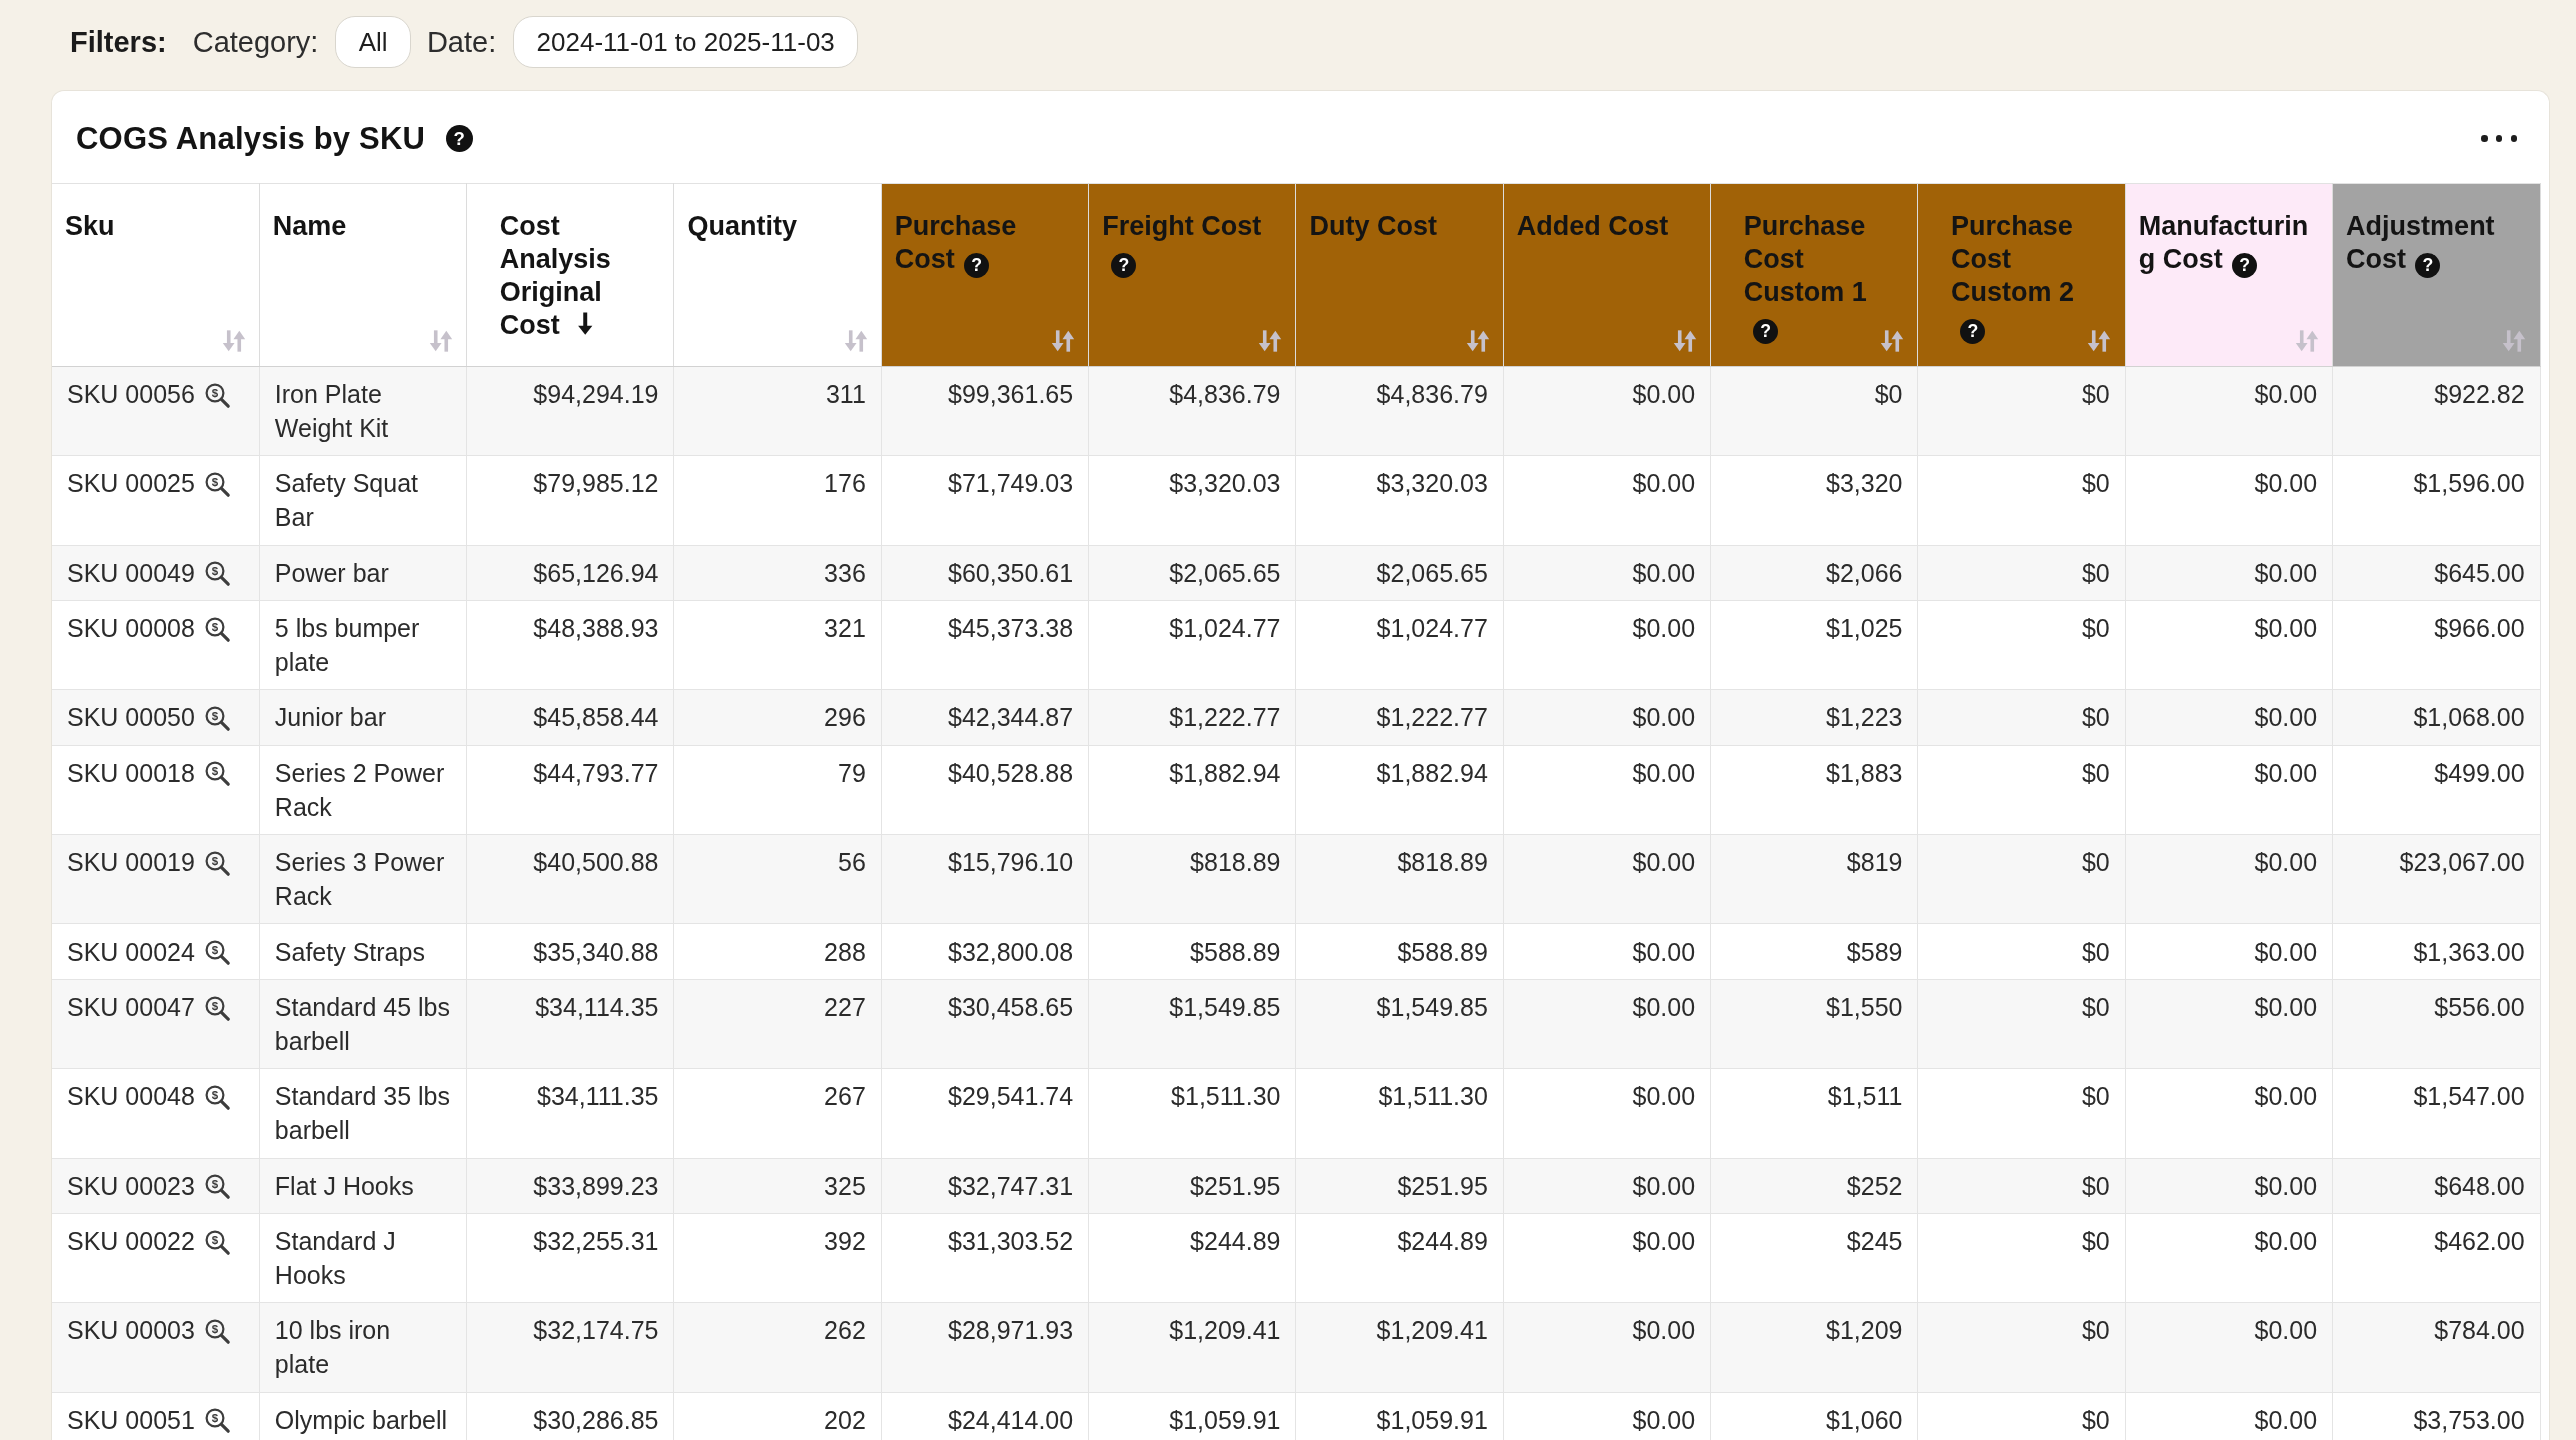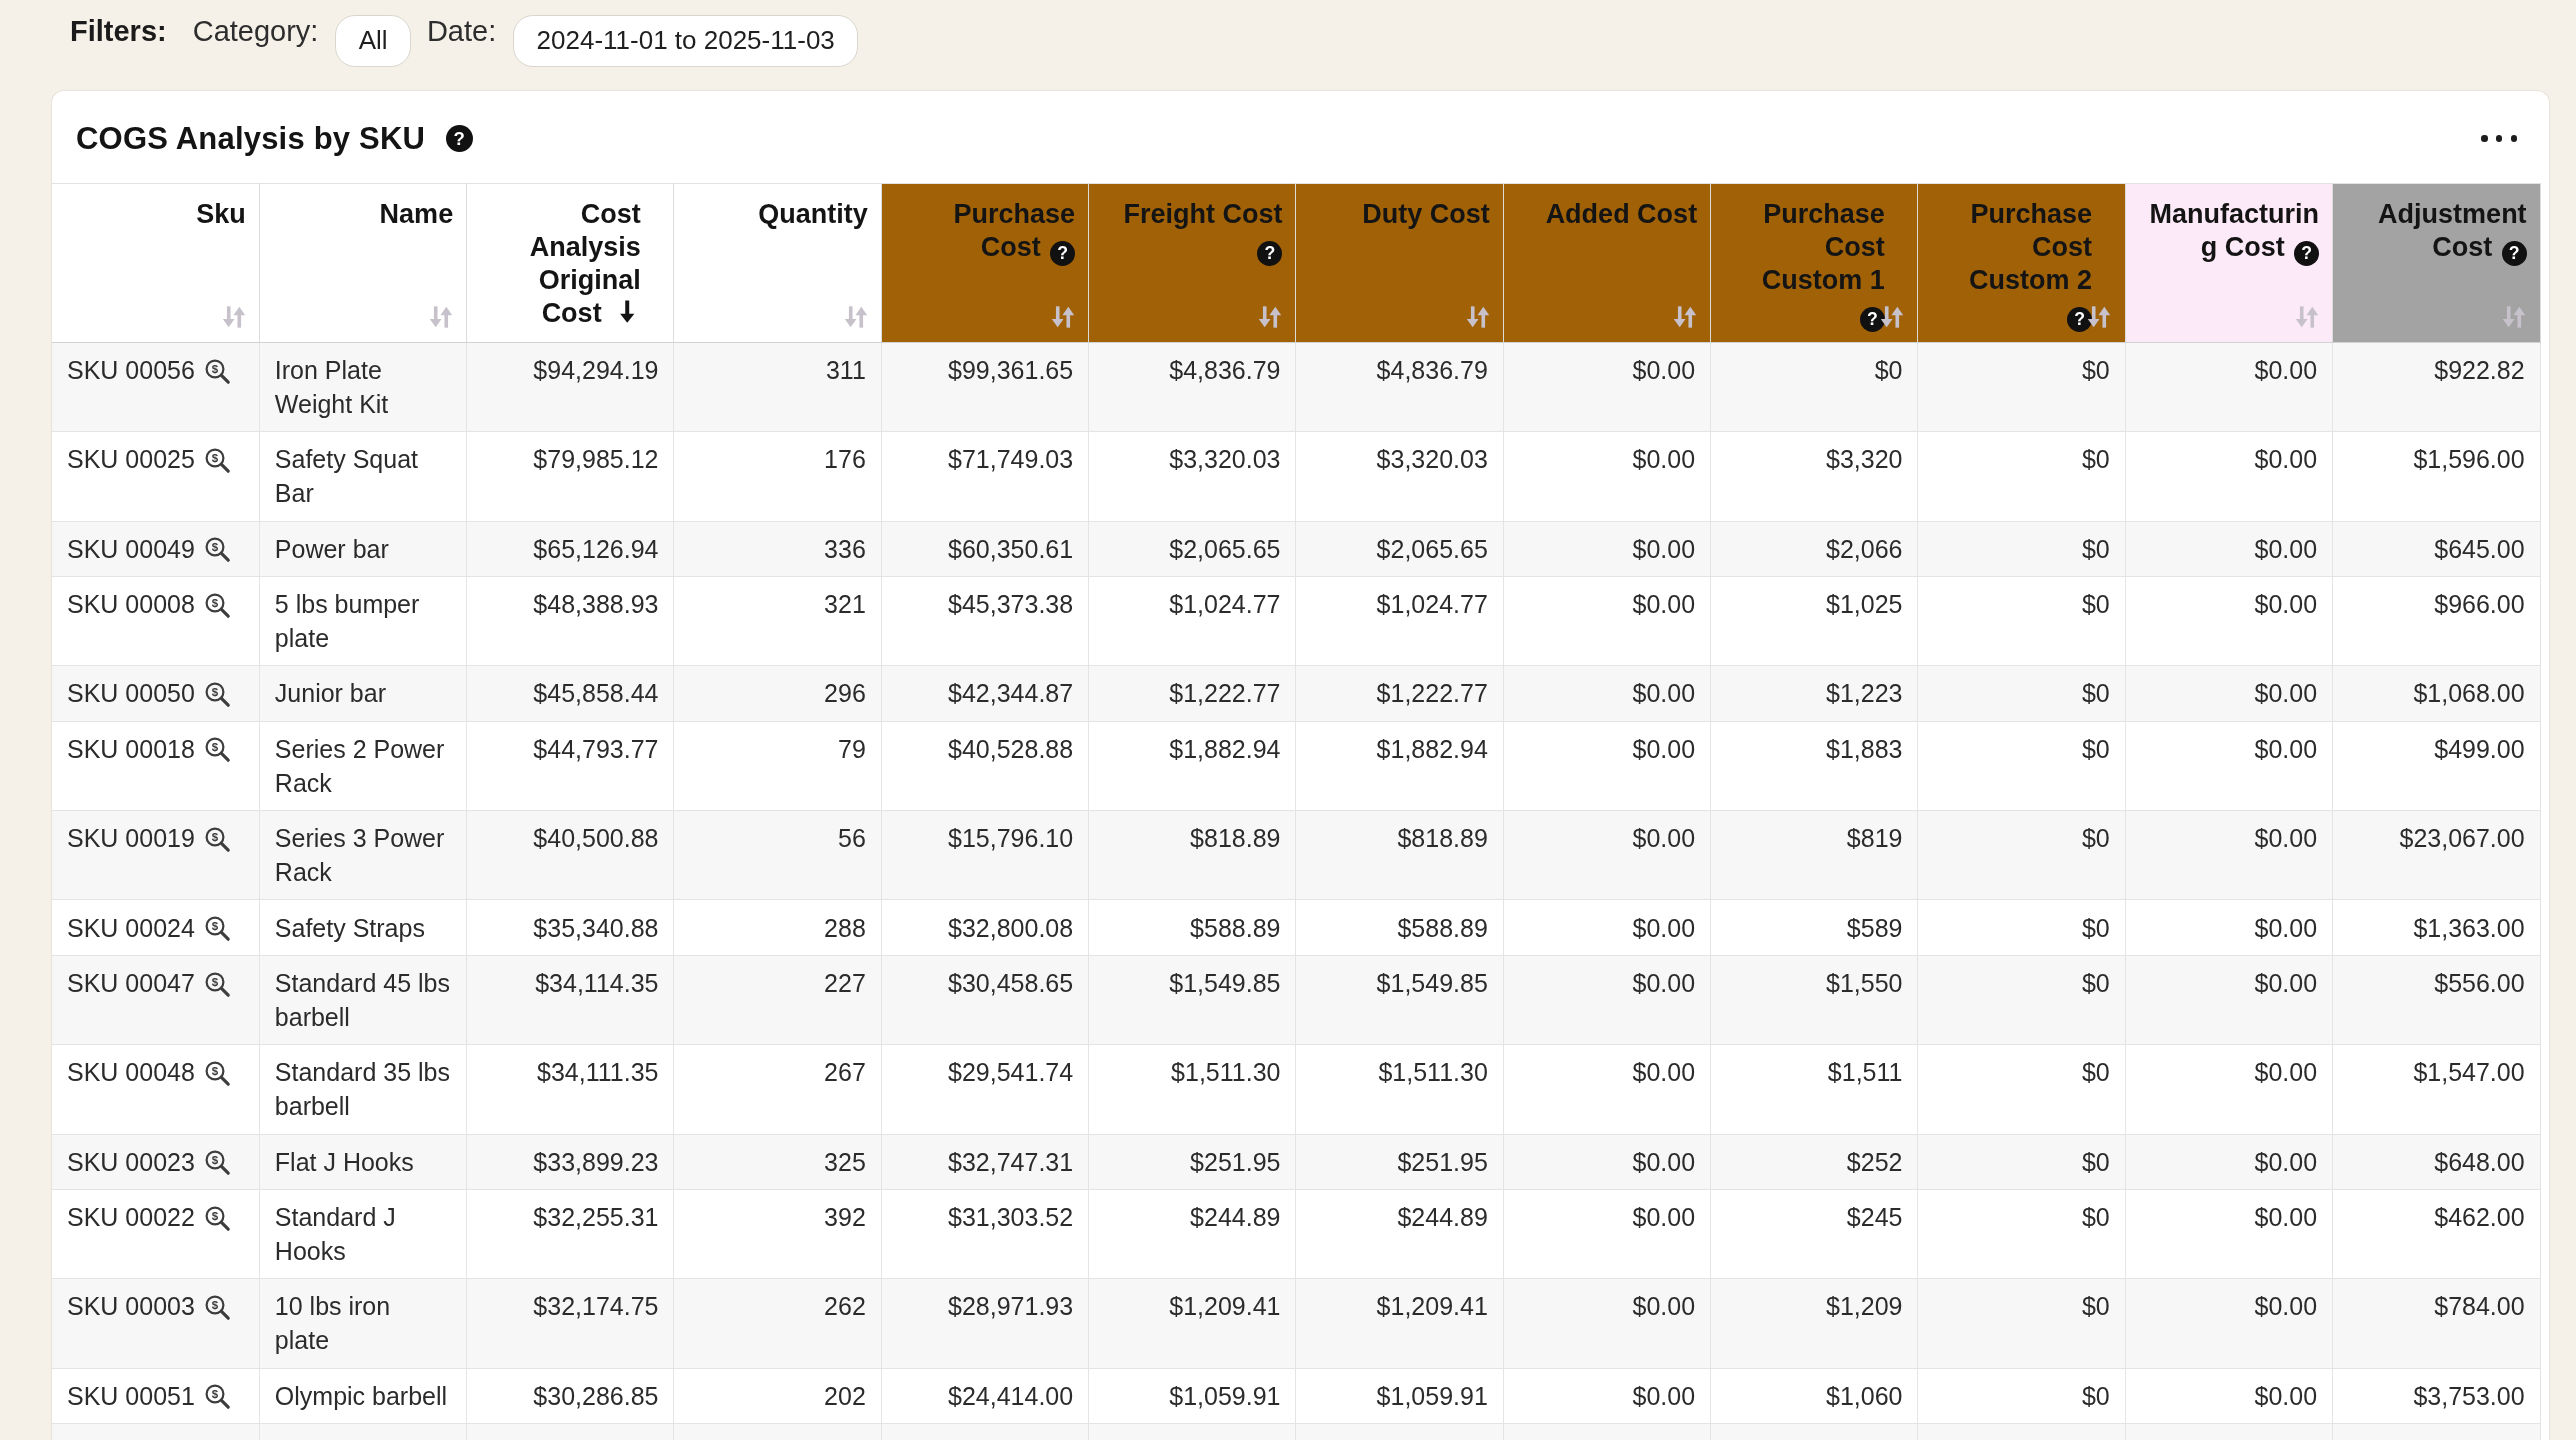--- a/index.html
+++ b/index.html
@@ -4,21 +4,21 @@
 <style>
   html,body{margin:0;padding:0}
   body{
     width:2576px;height:1441px;overflow:hidden;
     background:#f5f1e8;
     font-family:"Liberation Sans",sans-serif;
     color:#222;
     position:relative;
   }
   
-  .filter-bar{display:flex;align-items:flex-start;padding:15px 0 0 70px;height:69px;box-sizing:border-box}
+  .filter-bar{display:flex;align-items:center;padding:15px 0 0 70px;height:69px;box-sizing:border-box}
   .filter-label{font-size:29px;font-weight:bold;color:#1b1b1b;margin-right:26px}
   .filter-field-label{font-size:29px;color:#2d2d2d;margin-right:17px}
   .date-label{margin-left:16px}
   .filter-box{
     background:#fff;border:1.9px solid #d9d6ce;border-radius:20px;
     padding:9.3px 22.3px;font-size:26px;color:#1f1f1f;
     font-family:"Liberation Sans",sans-serif;cursor:pointer;min-width:28px;text-align:center;
   }
   
   .card{
@@ -47,21 +47,21 @@
     position:relative;height:143px;box-sizing:border-box;
     vertical-align:top;padding:14px 13px 9.3px;
     font-size:27px;font-weight:bold;color:#141414;
     border:0.9px solid #dcdcdc;border-bottom:1.9px solid #d2d2d2;border-top:0.9px solid #e2e2e2;
     background:#fff;
   }
   thead th:first-child{border-left:none}
   th.col-purple{background:#a16207}
   th.col-pink{background:#fdeaf8}
   th.col-cyan{background:#a3a3a3}
-  .th-label{display:block;text-align:right;line-height:33px;margin:0 auto;overflow-wrap:break-word}
+  .th-label{display:block;text-align:left;line-height:33px;margin:12px auto;overflow-wrap:break-word}
   .th-narrow{max-width:141px}
   .sort-icon{position:absolute;right:9.3px;bottom:9.3px;width:32px;height:32px;cursor:pointer}
   .sort-icon svg{width:32px;height:32px;display:block}
   .desc-arrow{display:inline-block;margin-left:11.2px;vertical-align:-2.8px}
   .desc-arrow svg{width:28px;height:28px;display:inline}
   tbody td{
     border:0.9px solid #e4e4e4;box-sizing:border-box;
     font-size:25px;color:#2b2b2b;line-height:34px;
     padding:10.2px 15px;vertical-align:top;
   }

